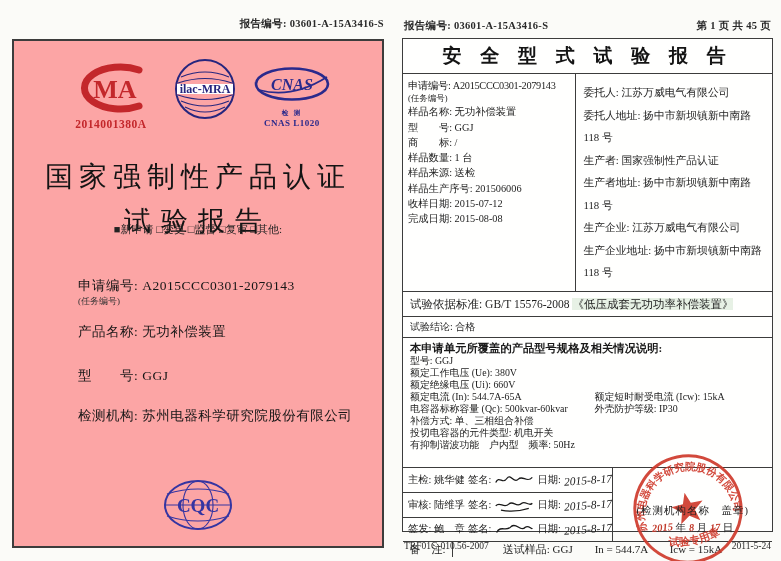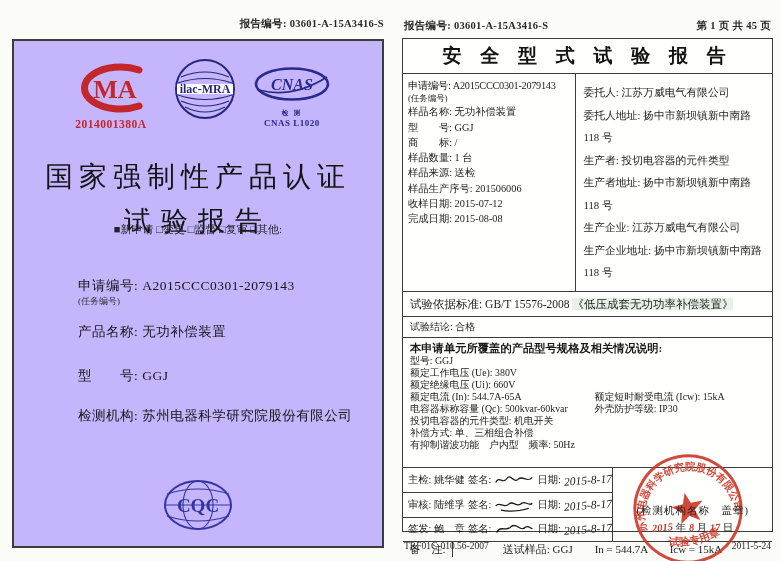--- a/index.html
+++ b/index.html
@@ -7,21 +7,21 @@
   body {
     position:relative;
     background:#fbfbf8;
     font-family:"Liberation Serif", serif;
     color:#1d1d1d;
   }
   .hdr-note { position:absolute; font-size:10.5px; font-weight:bold; color:#2a2a2a; letter-spacing:.3px; }
 
   
   .page-l { position:absolute; left:12px; top:39px; width:372px; height:509px;
-            border:2px solid #3c3c3c; background:#c4b5fd; }
+            border:2px solid #3c3c3c; background:#fca5a5; }
   .logos { position:absolute; top:16px; left:0; width:100%; height:104px;
            display:flex; justify-content:center; align-items:flex-start; gap:16px; }
   .cma-wrap { text-align:center; margin-top:6px; }
   .cma-num { font-size:11.5px; font-weight:bold; color:#c3272b; letter-spacing:.5px; margin-top:1px; }
   .cnas-wrap { text-align:center; margin-top:8px; }
   .cnas-sub { font-size:6.5px; color:#2a2a8c; font-weight:bold; letter-spacing:2px; }
   .cnas-code { font-size:9px; color:#2a2a8c; font-weight:bold; letter-spacing:.5px; }
   .title1 { position:absolute; top:117px; width:100%; text-align:center;
             font-size:28px; letter-spacing:6px; color:#141414; }
   .title2 { position:absolute; top:155px; width:100%; text-align:center;
@@ -160,21 +160,21 @@
       <div>商　　标: /</div>
       <div>样品数量: 1 台</div>
       <div>样品来源: 送检</div>
       <div>样品生产序号: 201506006</div>
       <div>收样日期: 2015-07-12</div>
       <div>完成日期: 2015-08-08</div>
     </div>
     <div class="info-r">
       <div>委托人: 江苏万威电气有限公司</div>
       <div>委托人地址: 扬中市新坝镇新中南路 118 号</div>
-      <div>生产者: 投切电容器的元件类型</div>
+      <div>生产者: 国家强制性产品认证</div>
       <div>生产者地址: 扬中市新坝镇新中南路 118 号</div>
       <div>生产企业: 江苏万威电气有限公司</div>
       <div>生产企业地址: 扬中市新坝镇新中南路 118 号</div>
     </div>
   </div>
 
   <div class="r-standard">
     <span>试验依据标准: GB/T 15576-2008</span>
     <span class="std-book">《低压成套无功功率补偿装置》</span>
   </div>
@@ -187,22 +187,22 @@
     <div>额定工作电压 (Ue): 380V</div>
     <div>额定绝缘电压 (Ui): 660V</div>
     <div class="cov-dual">
       <span>额定电流 (In): 544.7A-65A</span>
       <span>额定短时耐受电流 (Icw): 15kA</span>
     </div>
     <div class="cov-dual">
       <span>电容器标称容量 (Qc): 500kvar-60kvar</span>
       <span>外壳防护等级: IP30</span>
     </div>
+    <div>补偿方式: 单、三相组合补偿</div>
     <div>投切电容器的元件类型: 机电开关</div>
-    <div>补偿方式: 单、三相组合补偿</div>
     <div>有抑制谐波功能　户内型　频率: 50Hz</div>
   </div>
 
   <div class="r-sign">
     <div class="sign-l">
       <div class="sign-row">
         <span style="width:68px;">主检: 姚华健</span>
         <span>签名:</span>
         <svg class="sig-svg" width="40" height="16" viewBox="0 0 46 16">
           <path d="M2,11 C6,2 10,14 15,6 C19,0 23,13 28,7 C33,2 38,12 44,5" fill="none" stroke="#1a1a1a" stroke-width="1.5"></path>

